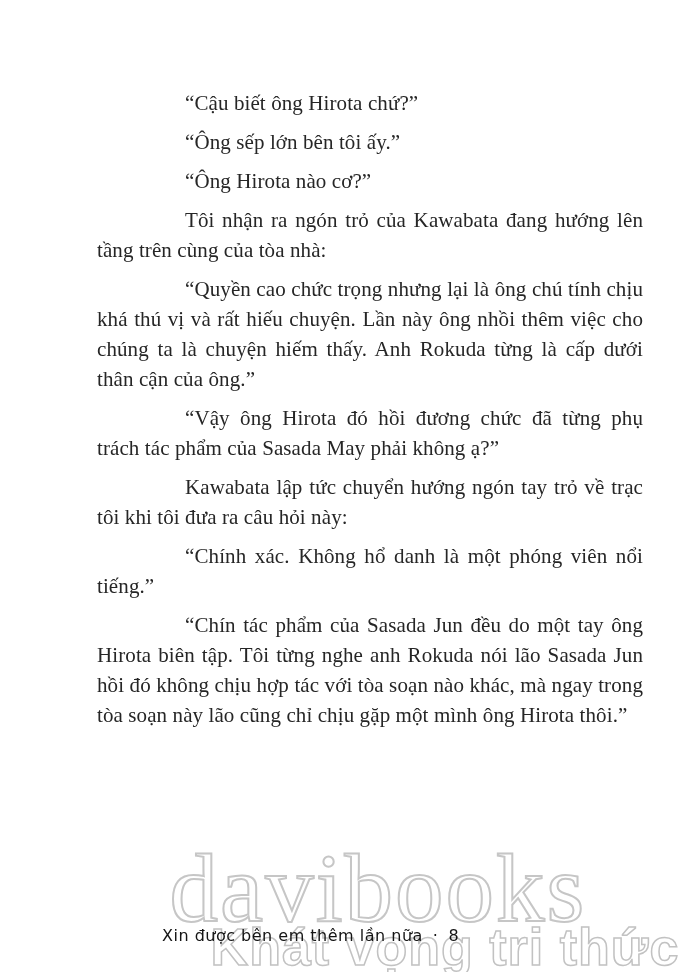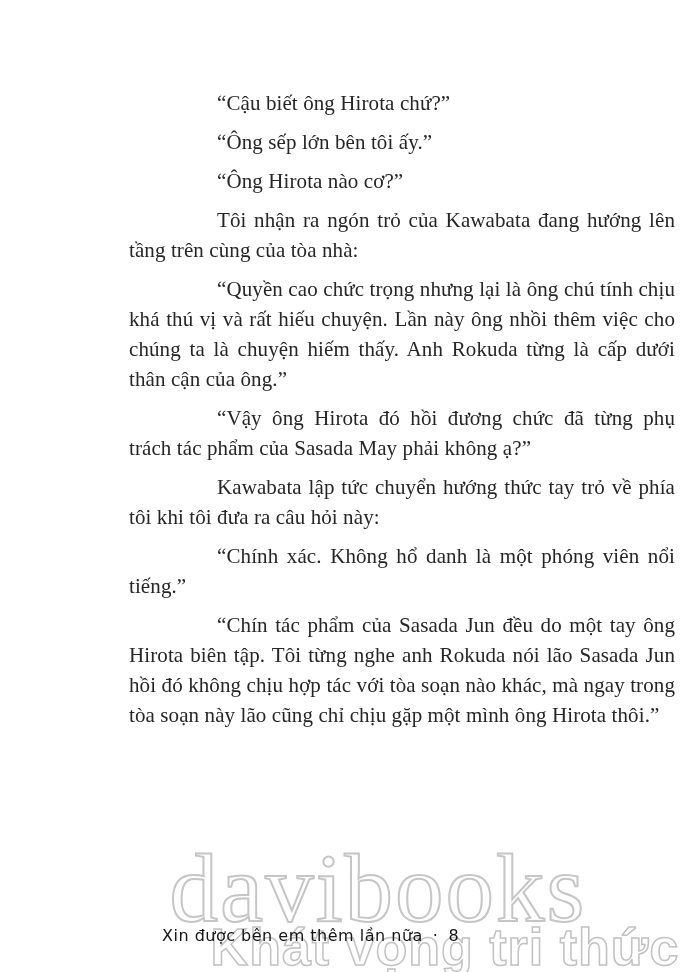--- a/index.html
+++ b/index.html
@@ -12,21 +12,20 @@
     width: 700px;
     height: 972px;
     background: #ffffff;
     overflow: hidden;
   }
   .text-block {
     position: absolute;
     left: 97px;
     top: 88px;
     width: 546px;
-    margin-left: 32px;
   }
   .para {
     margin: 0 0 9px 0;
     font-family: "Liberation Serif", "DejaVu Serif", serif;
     font-size: 21px;
     line-height: 30px;
     color: #262626;
     text-align: justify;
     text-indent: 88px;
     letter-spacing: 0.1px;
@@ -79,21 +78,21 @@
 
 <div class="page">
 
   <div class="text-block">
     <p class="para">“Cậu biết ông Hirota chứ?”</p>
     <p class="para">“Ông sếp lớn bên tôi ấy.”</p>
     <p class="para">“Ông Hirota nào cơ?”</p>
     <p class="para">Tôi nhận ra ngón trỏ của Kawabata đang hướng lên tầng trên cùng của tòa nhà:</p>
     <p class="para">“Quyền cao chức trọng nhưng lại là ông chú tính chịu khá thú vị và rất hiếu chuyện. Lần này ông nhồi thêm việc cho chúng ta là chuyện hiếm thấy. Anh Rokuda từng là cấp dưới thân cận của ông.”</p>
     <p class="para">“Vậy ông Hirota đó hồi đương chức đã từng phụ trách tác phẩm của Sasada May phải không ạ?”</p>
-    <p class="para">Kawabata lập tức chuyển hướng thức tay trỏ về phía tôi khi tôi đưa ra câu hỏi này:</p>
+    <p class="para">Kawabata lập tức chuyển hướng ngón tay trỏ về trạc tôi khi tôi đưa ra câu hỏi này:</p>
     <p class="para">“Chính xác. Không hổ danh là một phóng viên nổi tiếng.”</p>
     <p class="para">“Chín tác phẩm của Sasada Jun đều do một tay ông Hirota biên tập. Tôi từng nghe anh Rokuda nói lão Sasada Jun hồi đó không chịu hợp tác với tòa soạn nào khác, mà ngay trong tòa soạn này lão cũng chỉ chịu gặp một mình ông Hirota thôi.”</p>
   </div>
 
   <div class="wm-logo">davibooks</div>
   <div class="wm-slogan">Khát vọng tri thức</div>
 
   <div class="footer">
     <span>Xin được bên em thêm lần nữa</span>
     <span>·</span>

